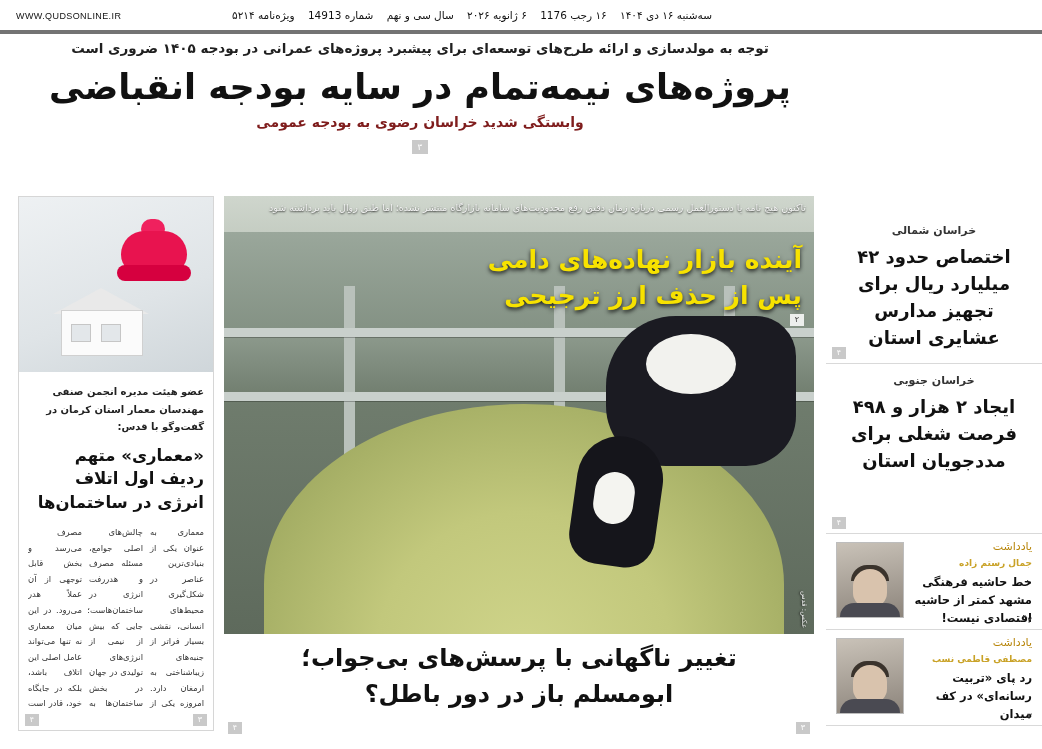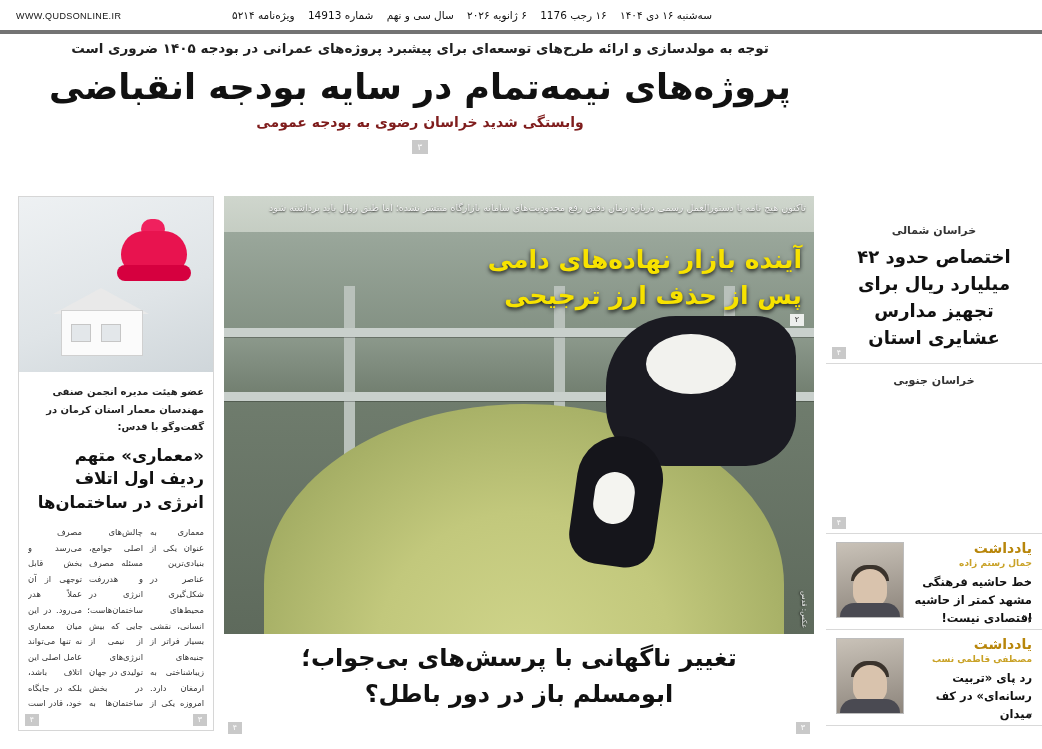--- a/index.html
+++ b/index.html
@@ -450,23 +450,23 @@
   .note {
     position: relative;
     height: 96px;
     border-bottom: 1px solid #d9d9d9;
     box-sizing: border-box;
     direction: rtl;
   }
   .note .label {
     position: absolute;
     top: 6px; right: 10px;
-    font-size: 14px;
+    font-size: 11px;
     color: #b8860b;
-    font-weight: bold;
+    font-weight: normal;
   }
   .note .author {
     position: absolute;
     top: 24px; right: 10px;
     font-size: 9px;
     color: #c9a227;
     font-weight: bold;
   }
   .note .ntext {
     position: absolute;
@@ -600,20 +600,21 @@
   <div class="right-col">
 
     <div class="brief" style="height:150px;">
       <div class="region">خراسان شمالی</div>
       <div class="btitle">اختصاص حدود ۴۲ میلیارد ریال برای تجهیز مدارس عشایری استان</div>
       <div class="bnum">۴</div>
     </div>
 
     <div class="brief" style="height:170px;">
       <div class="region">خراسان جنوبی</div>
+      <div class="btitle">ایجاد ۲ هزار و ۴۹۸ فرصت شغلی برای مددجویان استان</div>
       <div class="bnum">۴</div>
     </div>
 
     <div class="note">
       <div class="label">یادداشت</div>
       <div class="author">جمال رستم زاده</div>
       <div class="ntext">خط حاشیه فرهنگی مشهد کمتر از حاشیه اقتصادی نیست!</div>
       <div class="portrait">
         <div class="hair"></div>
         <div class="face"></div>

